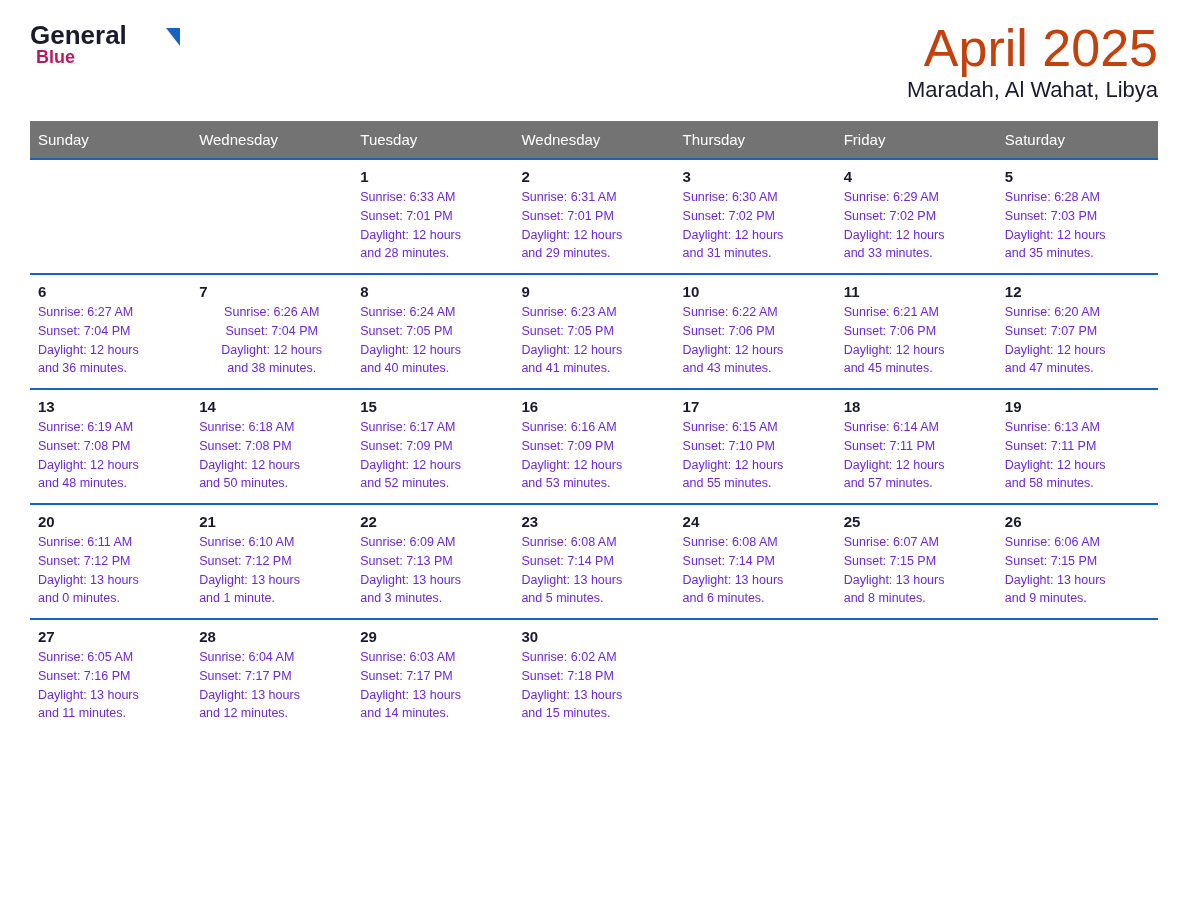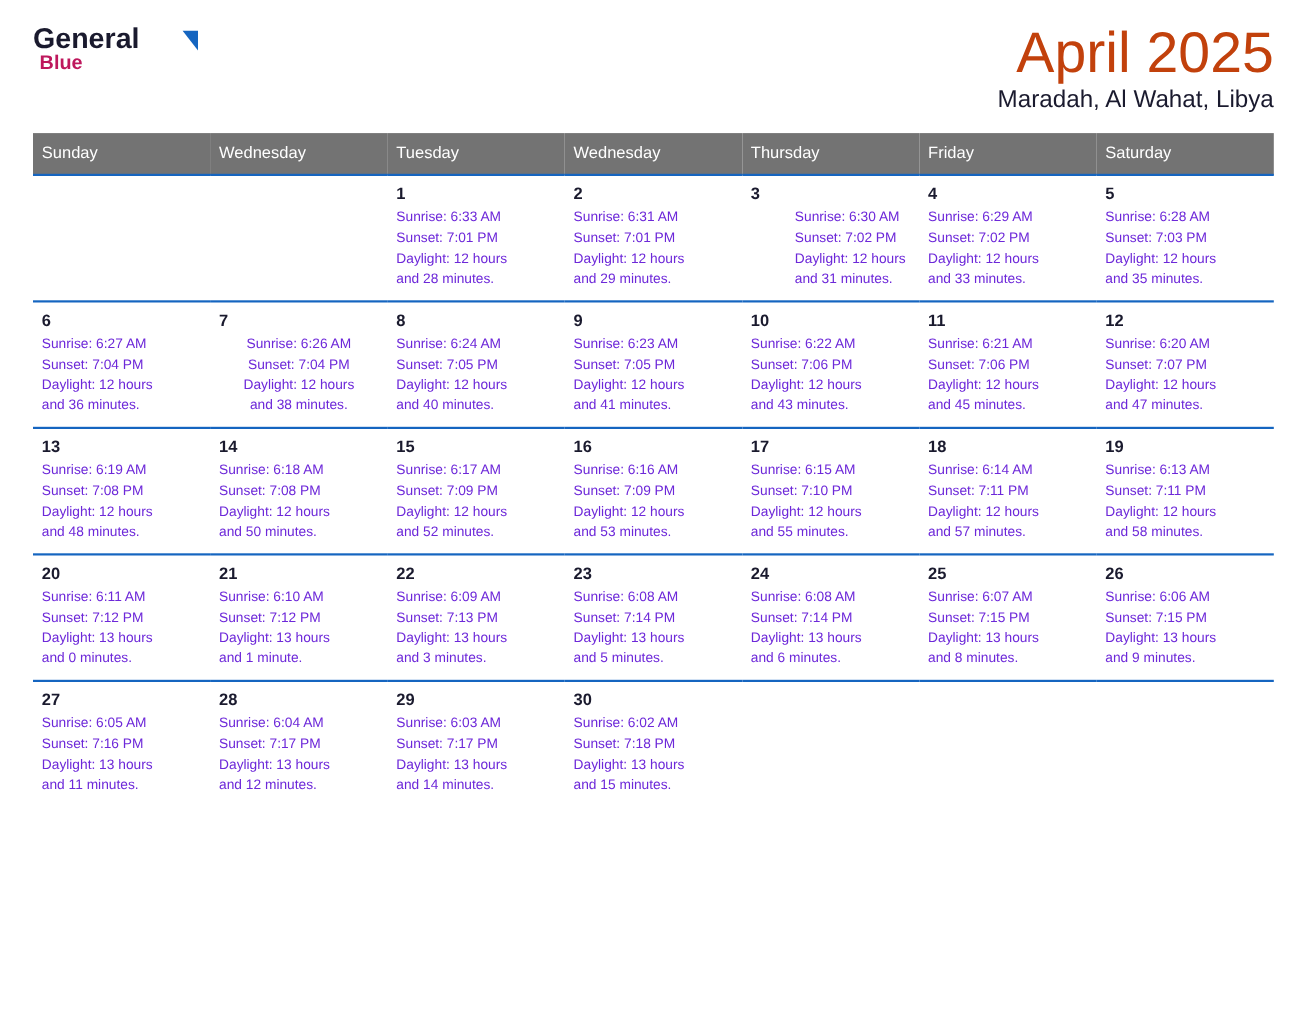--- a/index.html
+++ b/index.html
@@ -151,21 +151,21 @@
         </td>
         <td>
           <span class="day-number">2</span>
           <div class="day-info" style="white-space: pre-line;">Sunrise: 6:31 AM
 Sunset: 7:01 PM
 Daylight: 12 hours
 and 29 minutes.</div>
         </td>
         <td>
           <span class="day-number">3</span>
-          <div class="day-info" style="white-space: pre-line; margin-left: 40px;">Sunrise: 6:30 AM
+          <div class="day-info" style="white-space: pre-line;">Sunrise: 6:30 AM
 Sunset: 7:02 PM
 Daylight: 12 hours
 and 31 minutes.</div>
         </td>
         <td>
           <span class="day-number">4</span>
           <div class="day-info" style="white-space: pre-line;">Sunrise: 6:29 AM
 Sunset: 7:02 PM
 Daylight: 12 hours
 and 33 minutes.</div>

